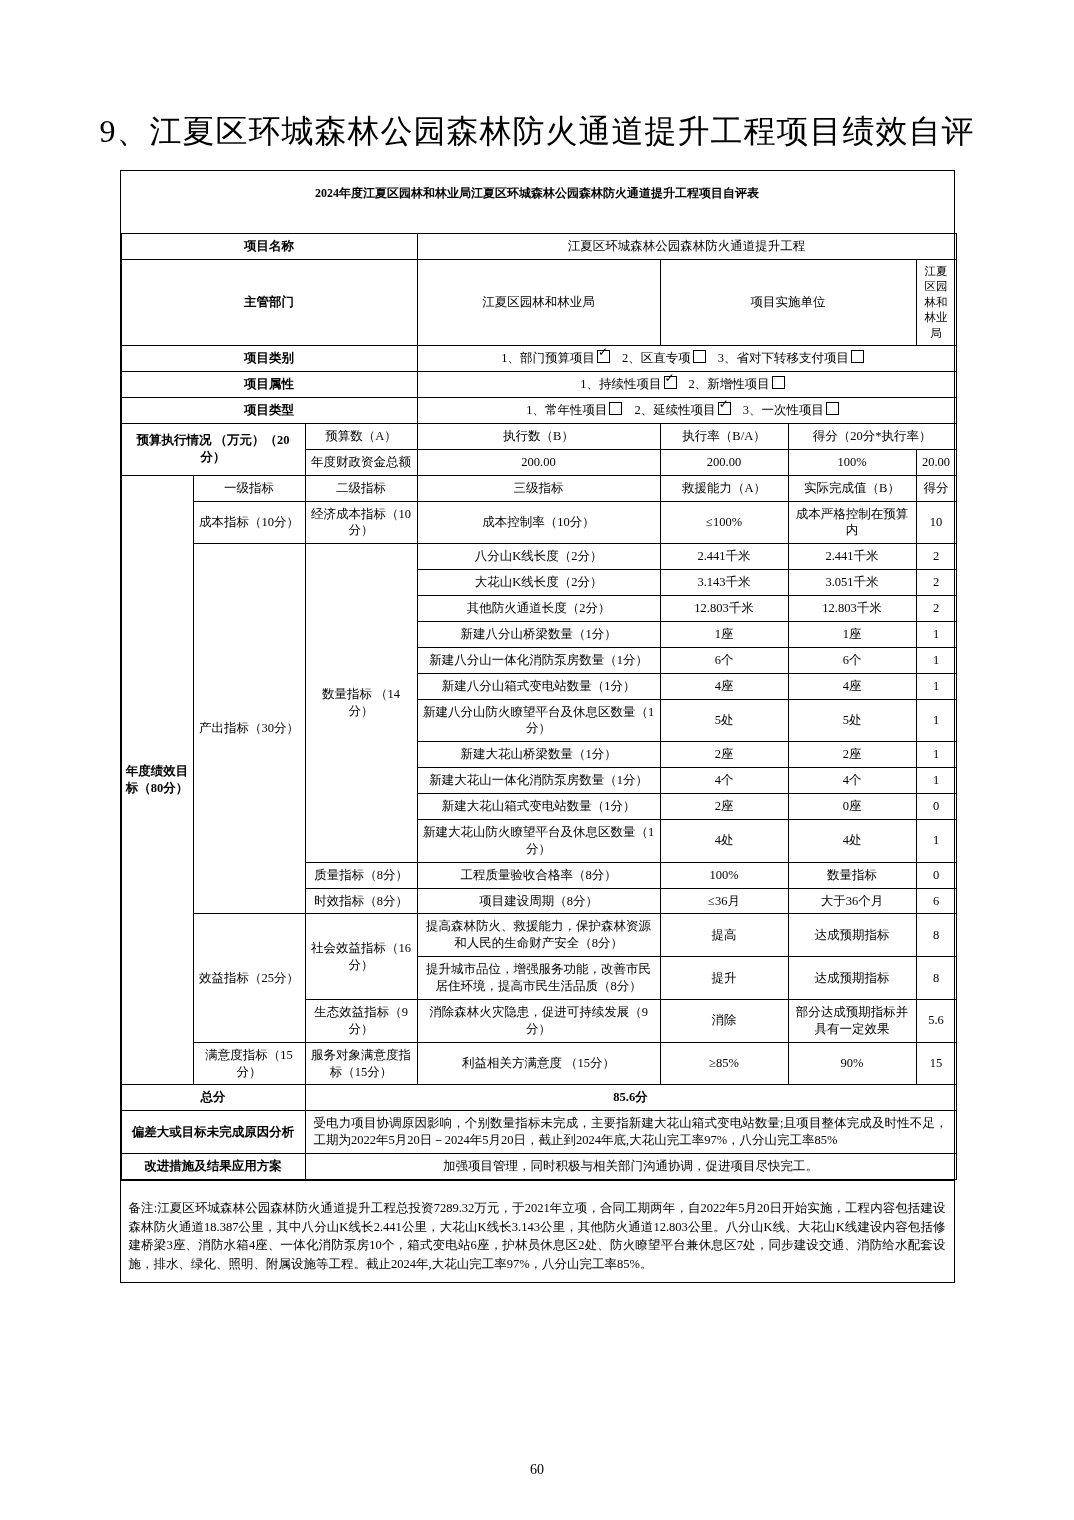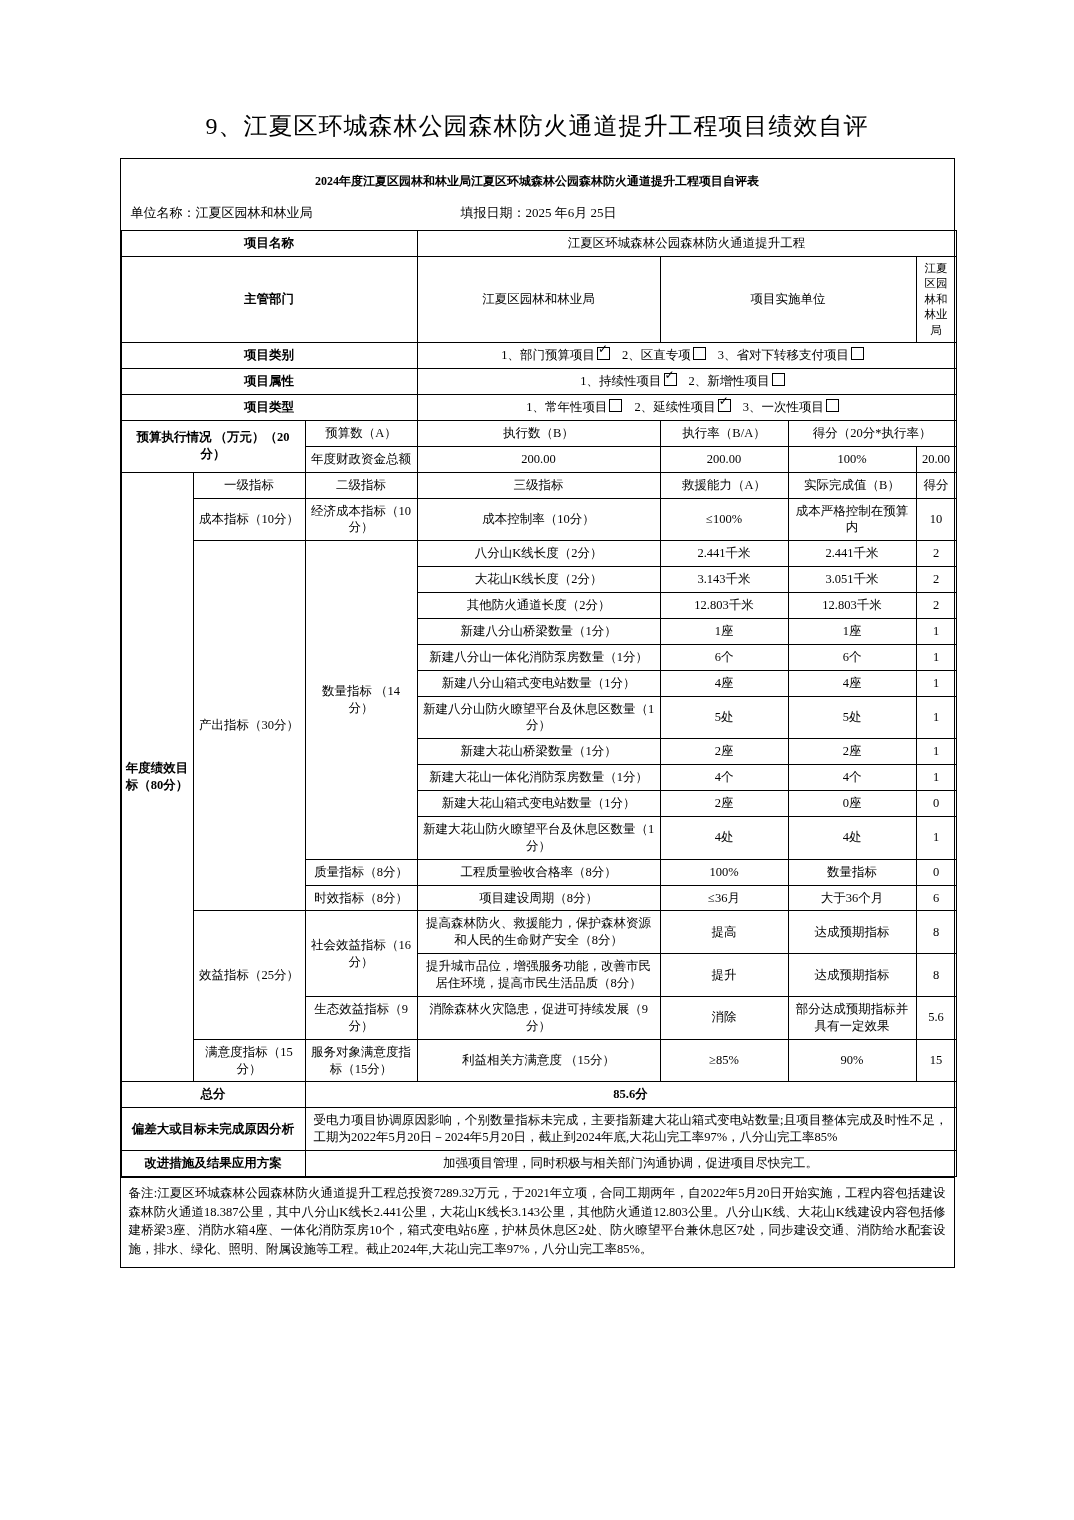--- a/index.html
+++ b/index.html
@@ -9,21 +9,21 @@
     color:#000;
     position:relative;
   }
   .page{
     width:1074px;min-height:1520px;
     box-sizing:border-box;
     padding:100px 60px 30px 60px;
     position:relative;
   }
   .doc-title{
-    font-size:24px;
+    font-size:32px;
     font-family:"Liberation Serif","DejaVu Serif",serif;
     text-align:center;
     letter-spacing:1px;
     margin:10px 0 16px 0;
     white-space:nowrap;
   }
   .sheet{
     border:1px solid #000;
     width:835px;
     margin:0 auto;
@@ -40,36 +40,37 @@
     display:flex;
     font-size:13px;
     padding:2px 10px 8px 10px;
   }
   .meta-unit{width:330px;}
   .meta-date{flex:1;}
   table{
     border-collapse:collapse;
     width:100%;
     table-layout:fixed;
+    margin-top:19px;
   }
   table td{
     border:1px solid #000;
     font-size:12.5px;
     padding:4px 4px;
     text-align:center;
     vertical-align:middle;
     line-height:1.35;
     word-wrap:break-word;
   }
   td.just{text-align:justify;padding-left:8px;padding-right:8px;}
   .bold{font-weight:bold;}
   .note{
     border-top:1px solid #000;
     font-size:12.5px;
-    padding:6px 8px 8px 8px;
+    padding:18px 8px 8px 8px;
     line-height:1.5;
     text-align:justify;
   }
   .pagenum{
     position:absolute;
     bottom:42px;left:0;width:1074px;
     text-align:center;
     font-size:14px;
   }
   .cb{
@@ -94,28 +95,20 @@
 <body>
 
 <div class="page">
 
   <div class="doc-title">9、江夏区环城森林公园森林防火通道提升工程项目绩效自评</div>
 
   <div class="sheet">
 
     <div class="sheet-title">2024年度江夏区园林和林业局江夏区环城森林公园森林防火通道提升工程项目自评表</div>
 
-    <div class="meta-row">
-      <div class="meta-unit">
-        <span>单位名称：</span><span>江夏区园林和林业局</span>
-      </div>
-      <div class="meta-date">
-        <span>填报日期：</span><span>2025 年6月 25日</span>
-      </div>
-    </div>
 
     <table>
       <colgroup>
         <col style="width:72px">
         <col style="width:112px">
         <col style="width:112px">
         <col style="width:243px">
         <col style="width:128px">
         <col style="width:128px">
         <col style="width:40px">
@@ -296,13 +289,14 @@
           <tr>
             <td class="bold" colspan="2">改进措施及结果应用方案</td>
             <td colspan="5">加强项目管理，同时积极与相关部门沟通协调，促进项目尽快完工。</td>
           </tr>
         </tbody>
     </table>
 
     <div class="note">备注:江夏区环城森林公园森林防火通道提升工程总投资7289.32万元，于2021年立项，合同工期两年，自2022年5月20日开始实施，工程内容包括建设森林防火通道18.387公里，其中八分山K线长2.441公里，大花山K线长3.143公里，其他防火通道12.803公里。八分山K线、大花山K线建设内容包括修建桥梁3座、消防水箱4座、一体化消防泵房10个，箱式变电站6座，护林员休息区2处、防火瞭望平台兼休息区7处，同步建设交通、消防给水配套设施，排水、绿化、照明、附属设施等工程。截止2024年,大花山完工率97%，八分山完工率85%。</div>
   </div>
 
+  <div class="pagenum">60</div>
 </div>
 
 </body></html>

